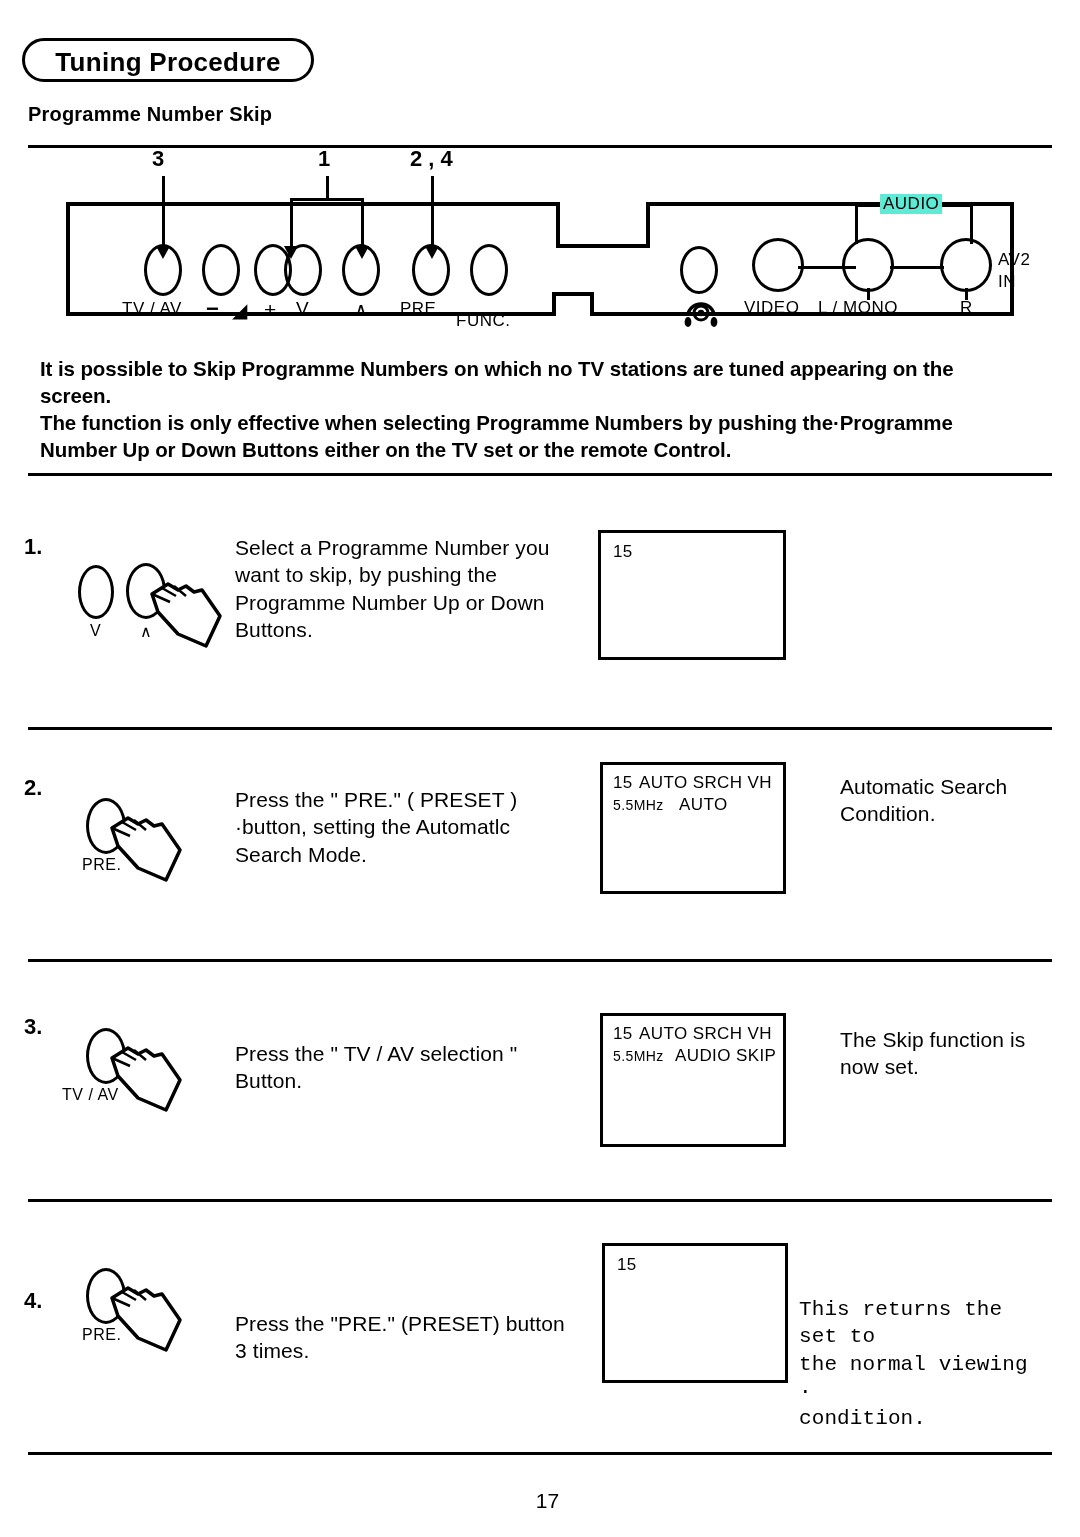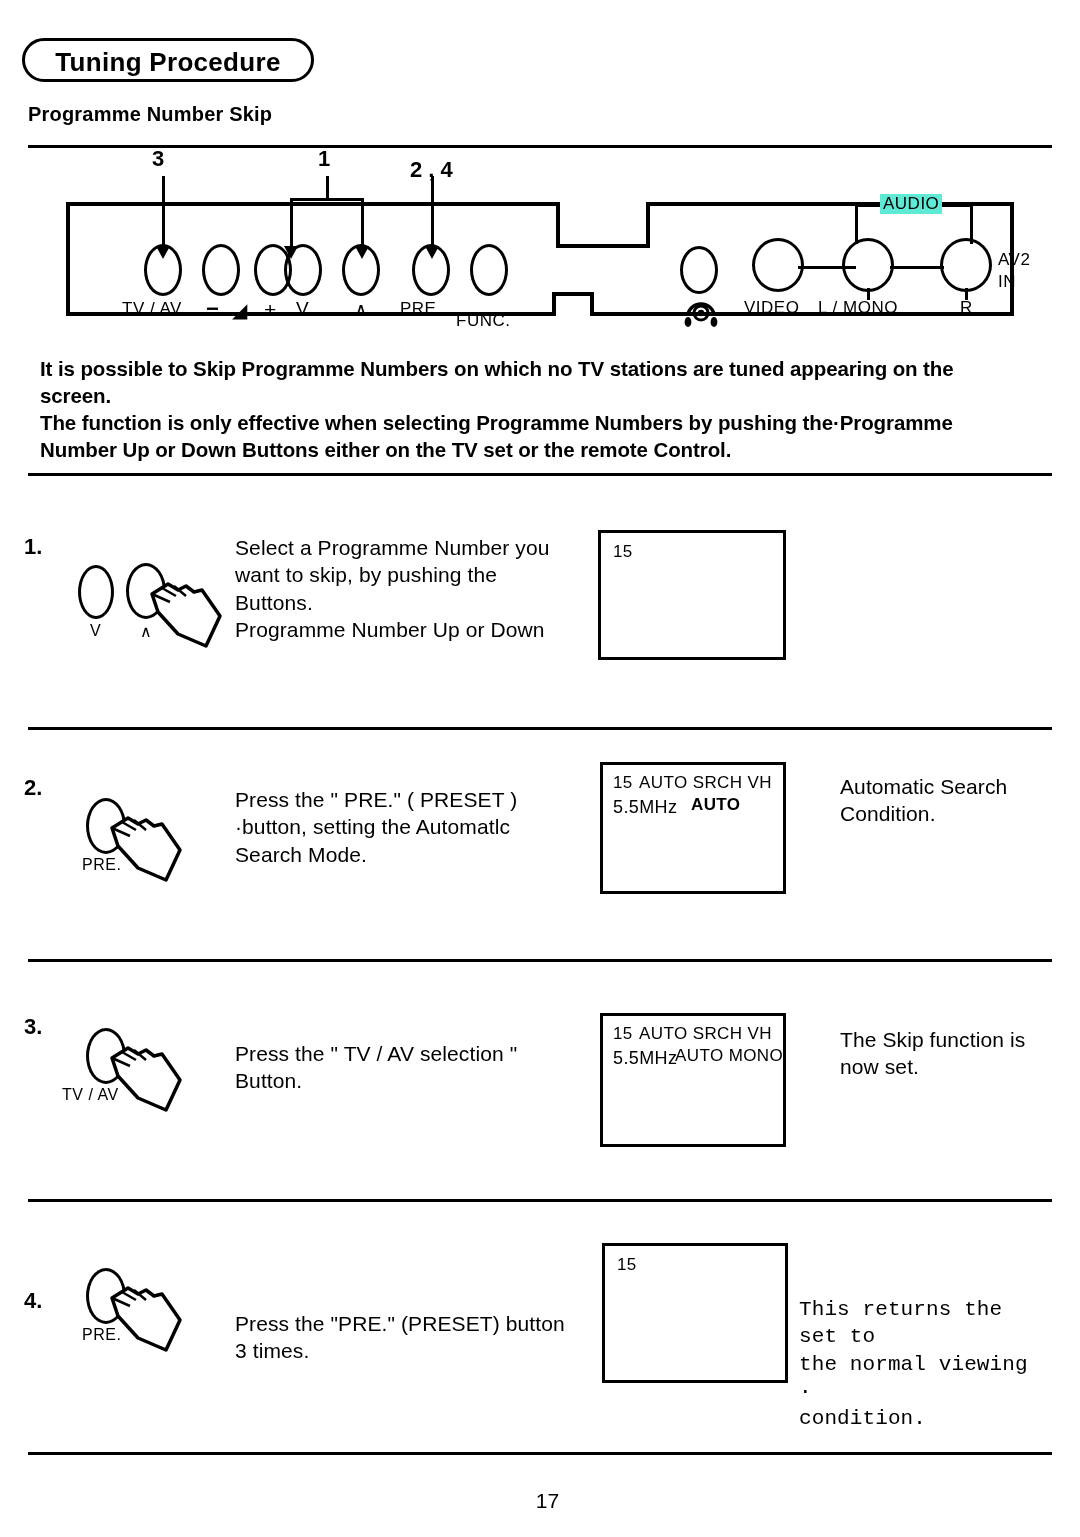--- a/index.html
+++ b/index.html
@@ -179,21 +179,21 @@
     border: 3px solid #000;
     background: #fff;
     box-sizing: border-box;
   }
   .osd {
     position: absolute;
     font-size: 17px;
     white-space: nowrap;
     letter-spacing: 0.4px;
   }
-  .osd-small { font-size: 18px; }
+  .osd-small { font-size: 14px; }
   .osd-num { font-size: 17px; }
 
   .icon-oval {
     position: absolute;
     border: 3px solid #000;
     border-radius: 50%;
     box-sizing: border-box;
   }
   .icon-label {
     position: absolute;
@@ -234,21 +234,21 @@
     <div class="arrow-head" style="left:96px; top:100px;"></div>
 
     <div class="callout" style="left:258px; top:0px;">1</div>
     <div class="callout-line" style="left:266px; top:30px; height:24px;"></div>
     <div class="bracket-top" style="left:230px; top:52px; width:74px; height:22px;"></div>
     <div class="callout-line" style="left:230px; top:52px; height:54px;"></div>
     <div class="callout-line" style="left:301px; top:52px; height:54px;"></div>
     <div class="arrow-head" style="left:224px; top:100px;"></div>
     <div class="arrow-head" style="left:295px; top:100px;"></div>
 
-    <div class="callout" style="left:350px; top:11px;">2 , 4</div>
+    <div class="callout" style="left:350px; top:0px;">2 , 4</div>
     <div class="callout-line" style="left:371px; top:30px; height:76px;"></div>
     <div class="arrow-head" style="left:365px; top:100px;"></div>
 
     <svg class="panel-svg" width="960" height="190" viewBox="0 0 960 190">
       <path d="M 8 58 L 498 58 L 498 100 L 588 100 L 588 58 L 952 58 L 952 168 L 532 168 L 532 148 L 494 148 L 494 168 L 8 168 Z" fill="none" stroke="#000" stroke-width="4"></path>
     </svg>
 
     <div class="btn-oval" style="left:84px; top:98px;"></div>
     <div class="btn-label" style="left:62px; top:153px;">TV / AV</div>
 
@@ -322,22 +322,22 @@
   <div class="icon-label" style="left:140px; top:622px;">∧</div>
 
   <svg class="hand" style="left:148px; top:572px;" width="90" height="82" viewBox="0 0 90 82">
     <path d="M 4 22 L 20 12 L 30 18 L 38 14 L 46 20 L 54 18 L 72 44 L 58 74 L 30 62 L 10 40 Z" fill="#fff" stroke="#000" stroke-width="3.5" stroke-linejoin="round"></path>
     <path d="M 4 22 L 22 30 M 14 16 L 28 24 M 26 14 L 38 24" fill="none" stroke="#000" stroke-width="2.5"></path>
   </svg>
 
   <div class="step-text" style="left:235px; top:534px; width:330px;">
     <div>Select a Programme Number you</div>
     <div>want to skip, by pushing the</div>
+    <div>Programme Number Up  or Down</div>
     <div>Buttons.</div>
-    <div>Programme Number Up  or Down</div>
   </div>
 
   <div class="screen" style="left:598px; top:530px; width:188px; height:130px;">
     <div class="osd osd-num" style="left:12px; top:9px;">15</div>
   </div>
 
   <div class="rule" style="top:727px;"></div>
 
   <div class="step-num" style="left:24px; top:775px;">2.</div>
 
@@ -352,21 +352,21 @@
   <div class="step-text" style="left:235px; top:786px; width:340px;">
     <div>Press the " PRE." ( PRESET )</div>
     <div>·button, setting the Automatlc</div>
     <div>Search Mode.</div>
   </div>
 
   <div class="screen" style="left:600px; top:762px; width:186px; height:132px;">
     <div class="osd osd-num" style="left:10px; top:8px;">15</div>
     <div class="osd" style="left:36px; top:8px;">AUTO SRCH  VH</div>
     <div class="osd osd-small" style="left:10px; top:32px;">5.5MHz</div>
-    <div class="osd" style="left:88px; top:30px;font-weight:bold;">AUTO</div>
+    <div class="osd" style="left:76px; top:30px;">AUTO</div>
   </div>
 
   <div class="note-text" style="left:840px; top:773px; width:220px;">
     <div>Automatic Search</div>
     <div>Condition.</div>
   </div>
 
   <div class="rule" style="top:959px;"></div>
 
   <div class="step-num" style="left:24px; top:1014px;">3.</div>
@@ -381,21 +381,21 @@
 
   <div class="step-text" style="left:235px; top:1040px; width:340px;">
     <div>Press the " TV / AV selection "</div>
     <div>Button.</div>
   </div>
 
   <div class="screen" style="left:600px; top:1013px; width:186px; height:134px;">
     <div class="osd osd-num" style="left:10px; top:8px;">15</div>
     <div class="osd" style="left:36px; top:8px;">AUTO SRCH  VH</div>
     <div class="osd osd-small" style="left:10px; top:32px;">5.5MHz</div>
-    <div class="osd" style="left:72px; top:30px;">AUTO MONO</div>
+    <div class="osd" style="left:72px; top:30px;">AUDIO SKIP</div>
   </div>
 
   <div class="note-text" style="left:840px; top:1026px; width:230px;">
     <div>The Skip function is</div>
     <div>now set.</div>
   </div>
 
   <div class="rule" style="top:1199px;"></div>
 
   <div class="step-num" style="left:24px; top:1288px;">4.</div>

